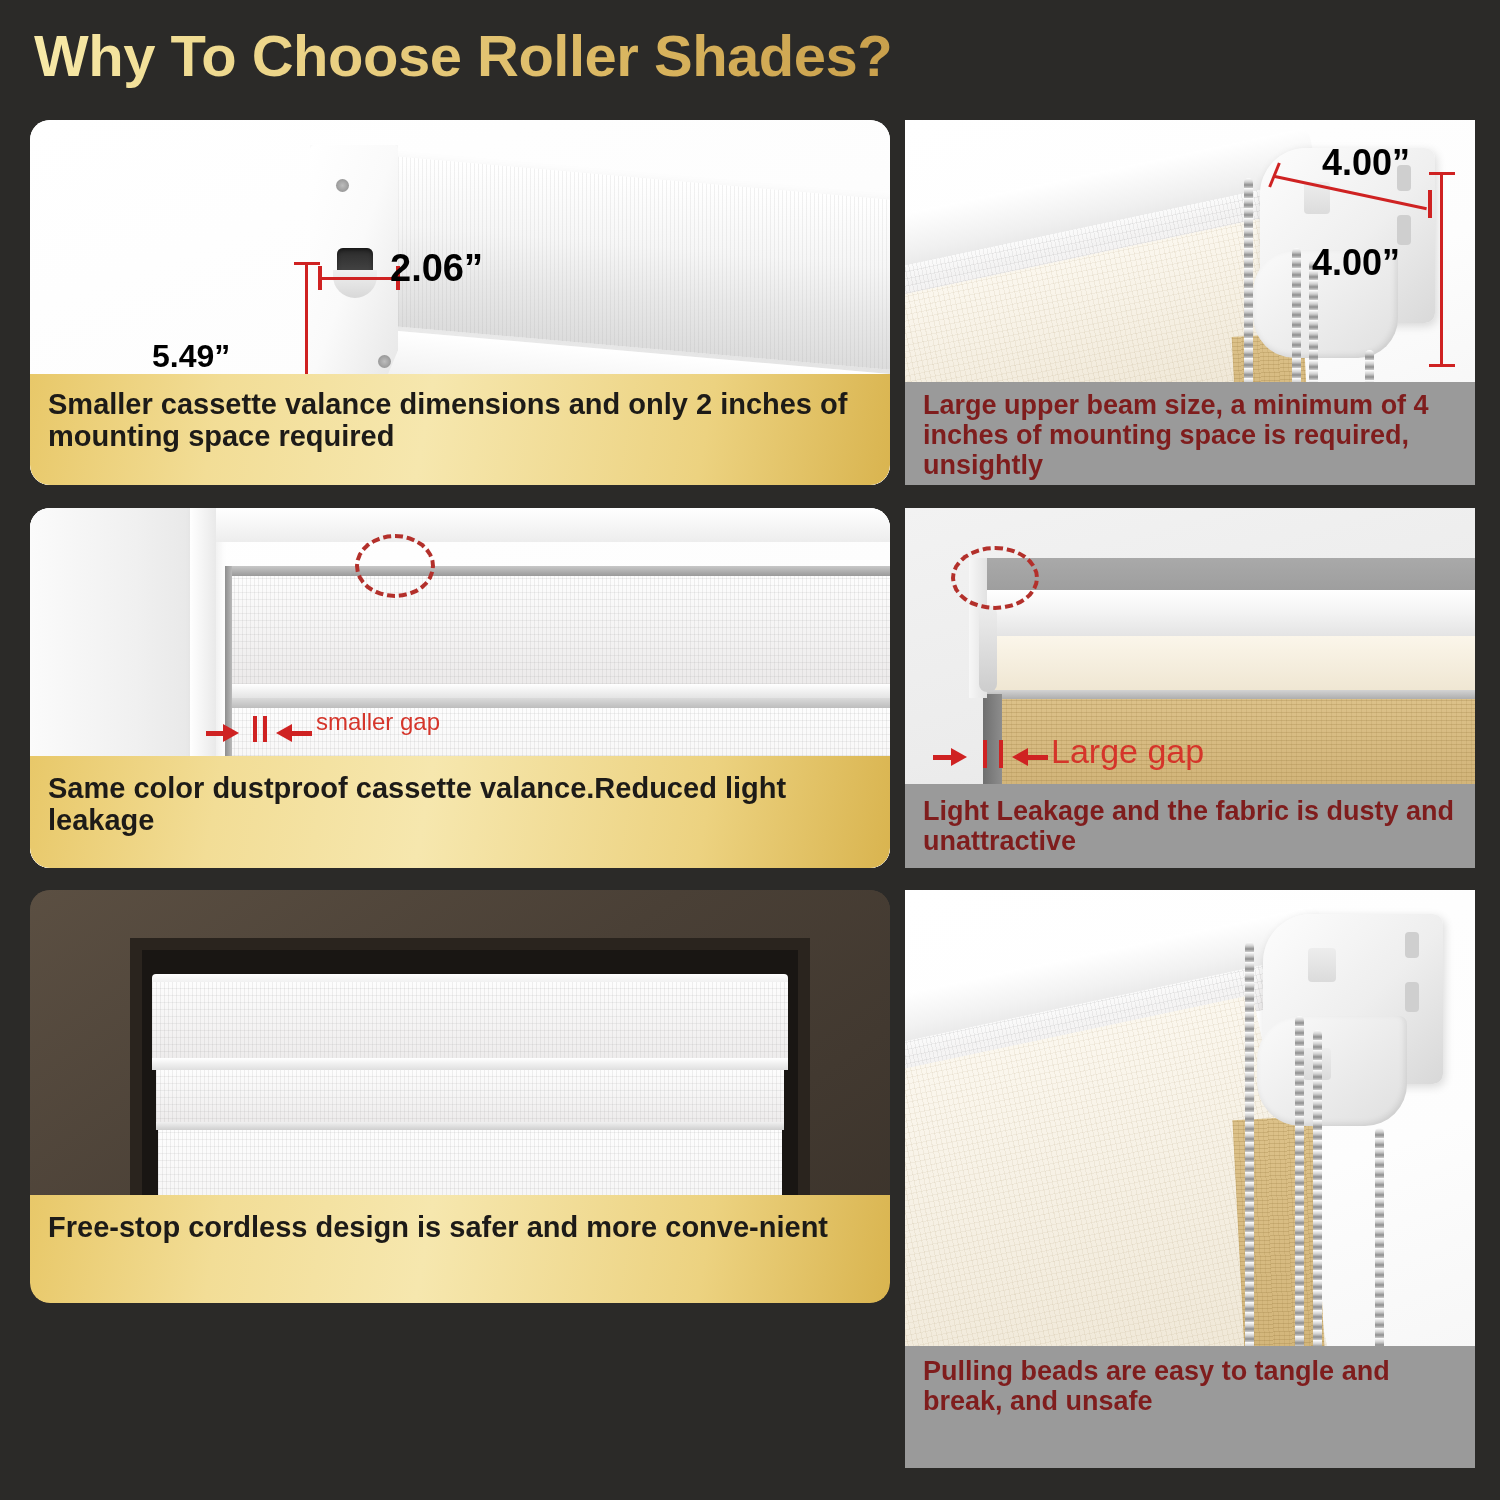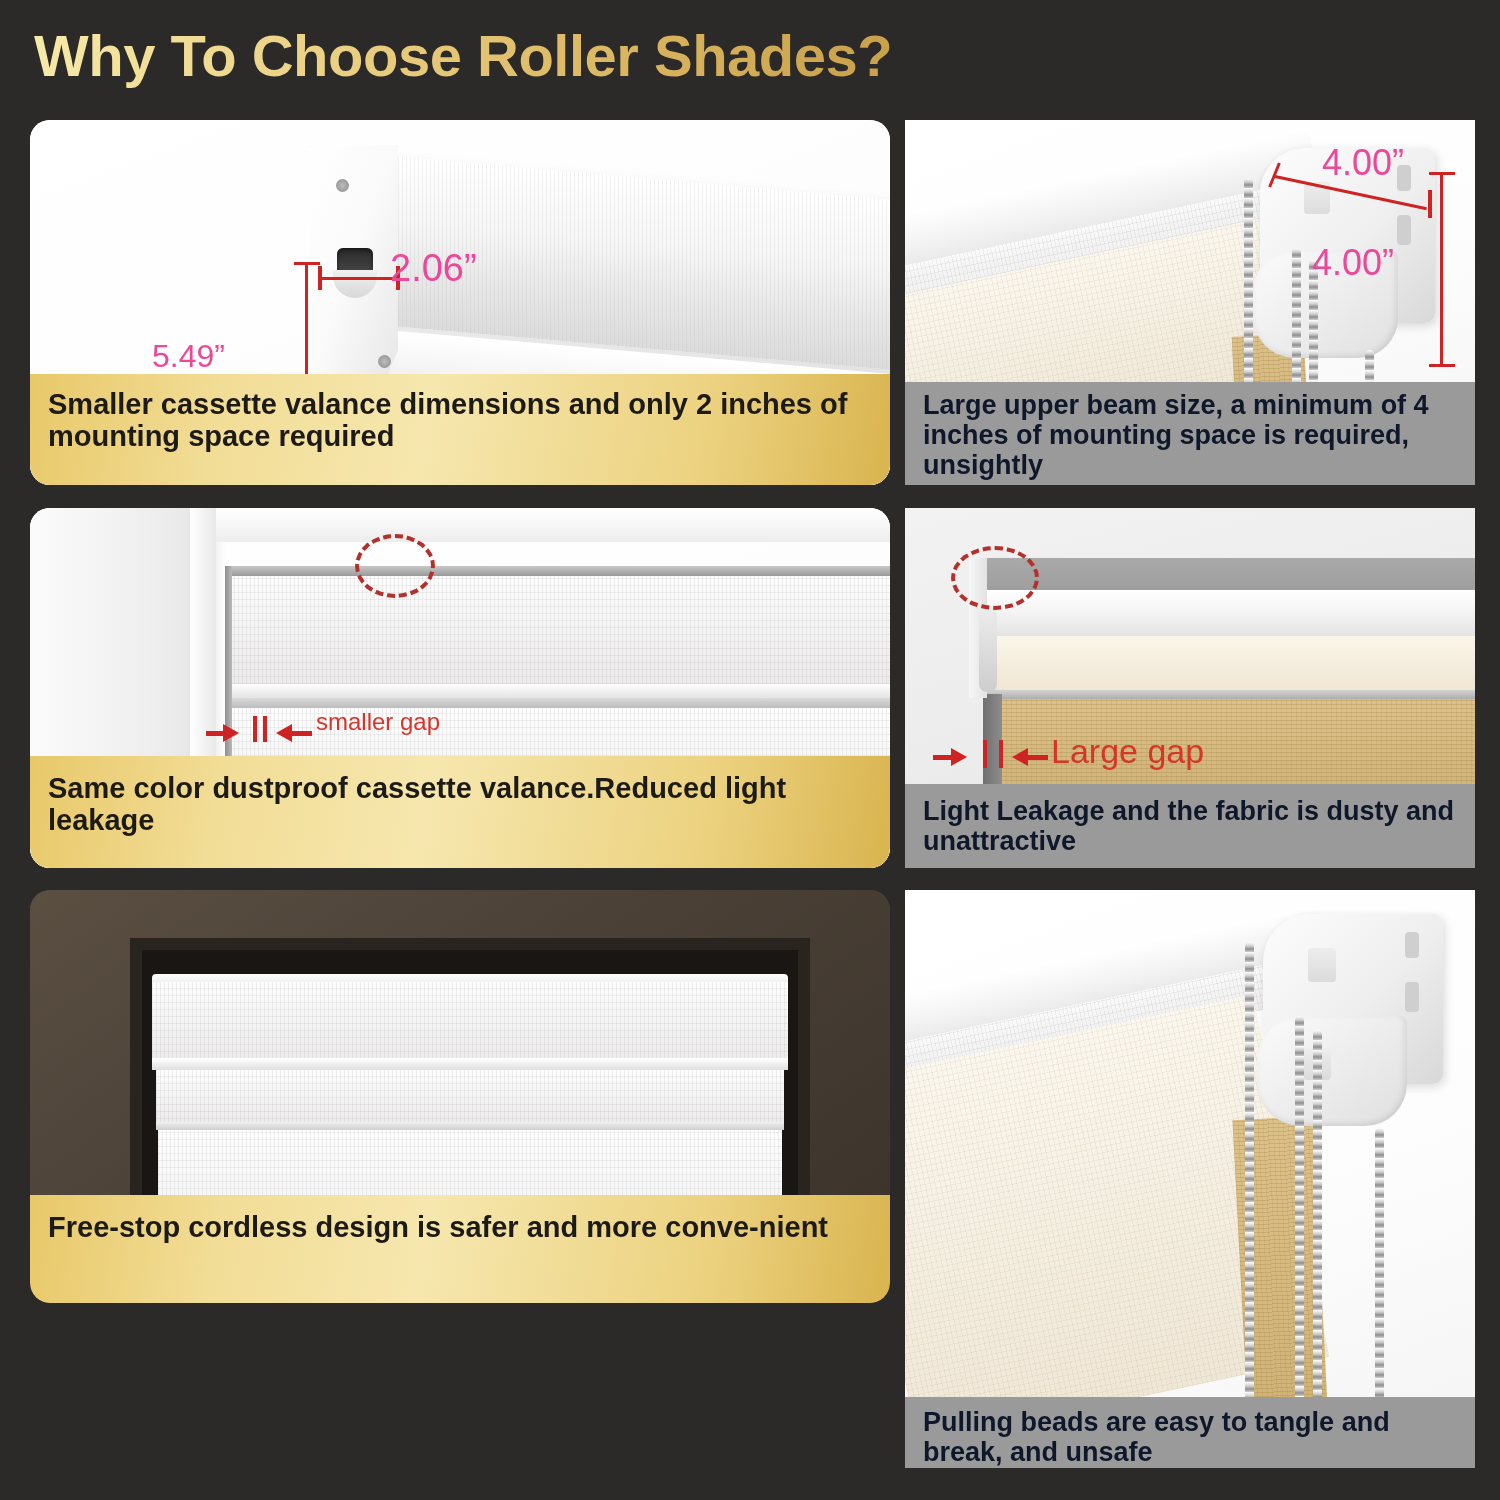--- a/index.html
+++ b/index.html
@@ -35,21 +35,21 @@
     padding:10px 16px 12px 18px;
     font-weight:bold;line-height:1.12;
   }
   .cap.gold{
     background:linear-gradient(100deg,#e8c869 0%,#f2dd96 22%,#f6e7ae 46%,#ecd280 78%,#d9b44f 100%);
     color:#1d1b18;
     border-bottom-left-radius:20px;border-bottom-right-radius:20px;
     font-size:29px;
   }
   .cap.gray{
-    background:#9a9a9a;color:#0f172a;font-size:27px;
+    background:#9a9a9a;color:#7f1d1d;font-size:27px;
   }
 
   
   .white-bg{position:absolute;inset:0;background:linear-gradient(160deg,#ffffff 0%,#fdfdfd 55%,#f4f4f4 100%);}
   .soft-bg{position:absolute;inset:0;background:linear-gradient(165deg,#f2f2f2 0%,#ececec 50%,#e2e2e2 100%);}
 
   
   .fab-white{
     background:
       repeating-linear-gradient(90deg, rgba(150,150,150,.14) 0px, rgba(150,150,150,.14) 1px, rgba(255,255,255,0) 1px, rgba(255,255,255,0) 4px),
@@ -65,21 +65,21 @@
   }
   
   .fab-tan{
     background:
       repeating-linear-gradient(0deg, rgba(150,120,60,.25) 0px, rgba(150,120,60,.25) 1px, rgba(255,255,255,0) 1px, rgba(255,255,255,0) 4px),
       repeating-linear-gradient(90deg, rgba(160,130,70,.16) 0px, rgba(160,130,70,.16) 1px, rgba(255,255,255,0) 1px, rgba(255,255,255,0) 5px),
       linear-gradient(180deg,#dcc189,#cfb175);
   }
 
   
-  .red-txt{position:absolute;color:#ec4899;font-weight:normal;white-space:nowrap;}
+  .red-txt{position:absolute;color:#000000;font-weight:bold;white-space:nowrap;}
   .red-txt.thin{font-weight:normal;color:#d5352a;}
   .rline{position:absolute;background:#cf2222;}
   .rdash-ell{position:absolute;border:4px dashed #b3302b;border-radius:50%;}
 
   .arrow-l,.arrow-r{position:absolute;width:0;height:0;border-top:9px solid transparent;border-bottom:9px solid transparent;}
   .arrow-r{border-left:16px solid #cf2222;}
   .arrow-l{border-right:16px solid #cf2222;}
 
   .tick{position:absolute;background:#cf2222;width:4px;}
 
@@ -300,16 +300,16 @@
       <div style="position:absolute;left:500px;top:42px;width:14px;height:26px;border-radius:4px;background:#cfcfcf;"></div>
       <div style="position:absolute;left:500px;top:92px;width:14px;height:30px;border-radius:4px;background:#cfcfcf;"></div>
       <div style="position:absolute;left:403px;top:58px;width:28px;height:34px;border-radius:4px;background:linear-gradient(180deg,#ededed,#dbdbdb);"></div>
       <div style="position:absolute;left:398px;top:158px;width:28px;height:32px;border-radius:4px;background:linear-gradient(180deg,#ededed,#dbdbdb);"></div>
 
       <div class="chain" style="left:340px;top:52px;height:520px;"></div>
       <div class="chain" style="left:390px;top:126px;height:446px;"></div>
       <div class="chain" style="left:408px;top:140px;height:432px;"></div>
       <div class="chain" style="left:470px;top:238px;height:334px;"></div>
     </div>
-    <div class="cap gray" style="height:71px;">Pulling beads are easy to tangle and break, and unsafe</div>
+    <div class="cap gray" style="height:122px;">Pulling beads are easy to tangle and break, and unsafe</div>
   </div>
 
 </div>
 
 </body></html>

